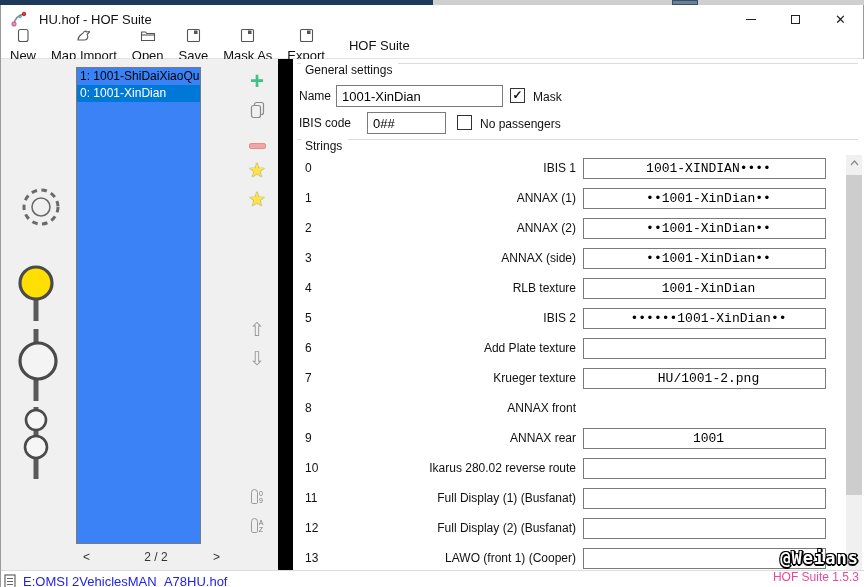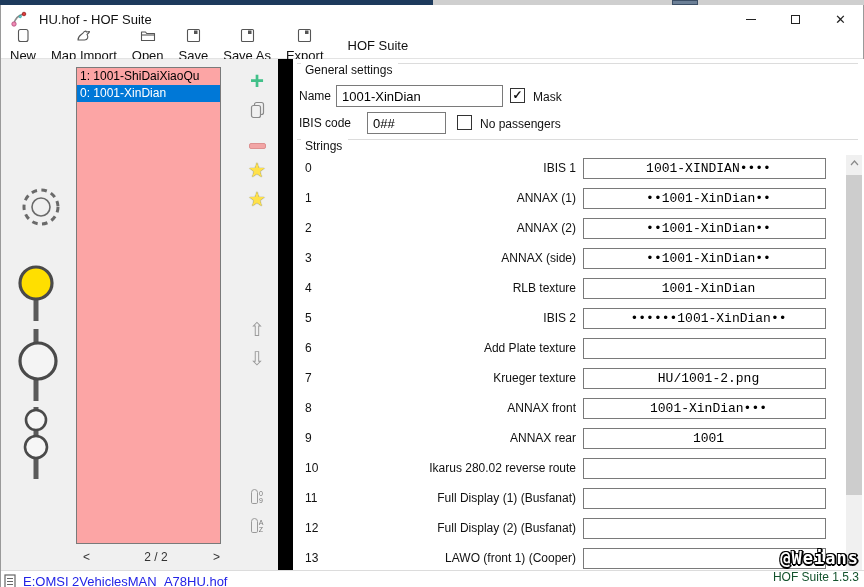--- a/index.html
+++ b/index.html
@@ -25,21 +25,21 @@
   .max-glyph { width:9px; height:9px; border:1px solid #222; }
   .close-glyph { font-size:13px; line-height:1; }
 
   
   .toolbar { position:absolute; left:0; top:28px; width:100%; height:26px; background:#fff; border-bottom:1px solid #e3e3e3; display:flex; align-items:center; }
   .tb-item { display:flex; align-items:center; gap:5px; font-size:13px; color:#111; padding:3px 6px; margin-left:3px; cursor:default;flex-direction:column; }
   .tb-item svg { display:block; }
 
   
   .left-pane { position:absolute; left:0; top:54px; width:277px; height:511px; background:#f0f0f0; }
-  .veh-list { position:absolute; left:75px; top:8px; width:145px; height:477px; background:#fca5a5; border:1px solid #7a7a7a; overflow:hidden; }
+  .veh-list { position:absolute; left:75px; top:8px; width:125px; height:477px; background:#3b82f6; border:1px solid #7a7a7a; overflow:hidden; }
   .veh-item { font-size:12px; padding:1px 3px; height:17px; line-height:15px; white-space:nowrap; }
   .veh-item.selected { background:#0078d7; color:#fff; }
 
   .side-tools { position:absolute; left:238px; top:0; width:36px; height:511px; }
   .tool { position:absolute; left:0; width:36px; text-align:center; }
   .plus-ic { color:#42c089; font-size:24px; font-weight:bold; line-height:18px; }
   .minus-ic { display:inline-block; width:17px; height:6px; background:#f2a5a5; border:1px solid #dd9090; border-radius:2px; }
   .star-ic { color:#ffe14a; font-size:20px; line-height:18px; text-shadow:0 0 1px #8d8d55, 0 0 1px #8d8d55; }
   .arr-ic { color:#9a9a9a; font-size:19px; line-height:18px; }
   .sort-ic { display:flex; align-items:center; justify-content:center; gap:1px; }
@@ -95,21 +95,21 @@
 
   
   .statusbar { position:absolute; left:0; top:565px; width:864px; height:22px; background:#fff; border-top:1px solid #dcdcdc; }
   .statusbar .doc-ic { position:absolute; left:3px; top:3px; }
   .statusbar .path { position:absolute; left:22px; top:3px; font-size:13px; color:#2323e6; white-space:nowrap; }
 
   
   .watermark { position:absolute; right:4px; top:543px; text-align:right; z-index:5; }
   .wm-logo { font-family:"DejaVu Sans Mono",monospace; font-weight:bold; font-size:17px; letter-spacing:1px; color:#fff;
              text-shadow:-1px -1px 0 #000, 1px -1px 0 #000, -1px 1px 0 #000, 1px 1px 0 #000, 0 2px 0 #000, 2px 0 0 #000; }
-  .wm-version { font-size:12px; color:#14532d; margin-top:2px; }
+  .wm-version { font-size:12px; color:#ec4899; margin-top:2px; }
 </style>
 </head>
 <body>
 
 <div id="screen">
 
   <div class="top-strip">
     <div class="dark"></div>
     <div class="mini-win"></div>
   </div>
@@ -162,21 +162,21 @@
           <rect x="1.5" y="1.5" width="12" height="12" rx="1" fill="none" stroke="#555" stroke-width="1.1"></rect>
           <rect x="8" y="2.5" width="3.5" height="3.5" fill="#555"></rect>
         </svg>
         <span>Save</span>
       </div>
       <div class="tb-item">
         <svg width="15" height="15" viewBox="0 0 15 15">
           <rect x="1.5" y="1.5" width="12" height="12" rx="1" fill="none" stroke="#555" stroke-width="1.1"></rect>
           <rect x="8" y="2.5" width="3.5" height="3.5" fill="#555"></rect>
         </svg>
-        <span>Save As</span>
+        <span>Mask As</span>
       </div>
       <div class="tb-item">
         <svg width="15" height="15" viewBox="0 0 15 15">
           <rect x="1.5" y="1.5" width="12" height="12" rx="1" fill="none" stroke="#555" stroke-width="1.1"></rect>
           <rect x="8" y="2.5" width="3.5" height="3.5" fill="#555"></rect>
         </svg>
         <span>Export</span>
       </div>
       <div class="tb-item" style="margin-left:12px;">
         <span>HOF Suite</span>
@@ -317,21 +317,20 @@
             <div class="s-val"></div>
           </div>
         <div class="s-row">
             <span class="s-num">7</span>
             <span class="s-lbl">Krueger texture</span>
             <div class="s-val">HU/1001-2.png</div>
           </div>
         <div class="s-row">
             <span class="s-num">8</span>
             <span class="s-lbl">ANNAX front</span>
-            <div class="s-val">1001-XinDian•••</div>
           </div>
         <div class="s-row">
             <span class="s-num">9</span>
             <span class="s-lbl">ANNAX rear</span>
             <div class="s-val">1001</div>
           </div>
         <div class="s-row">
             <span class="s-num">10</span>
             <span class="s-lbl">Ikarus 280.02 reverse route</span>
             <div class="s-val"></div>

